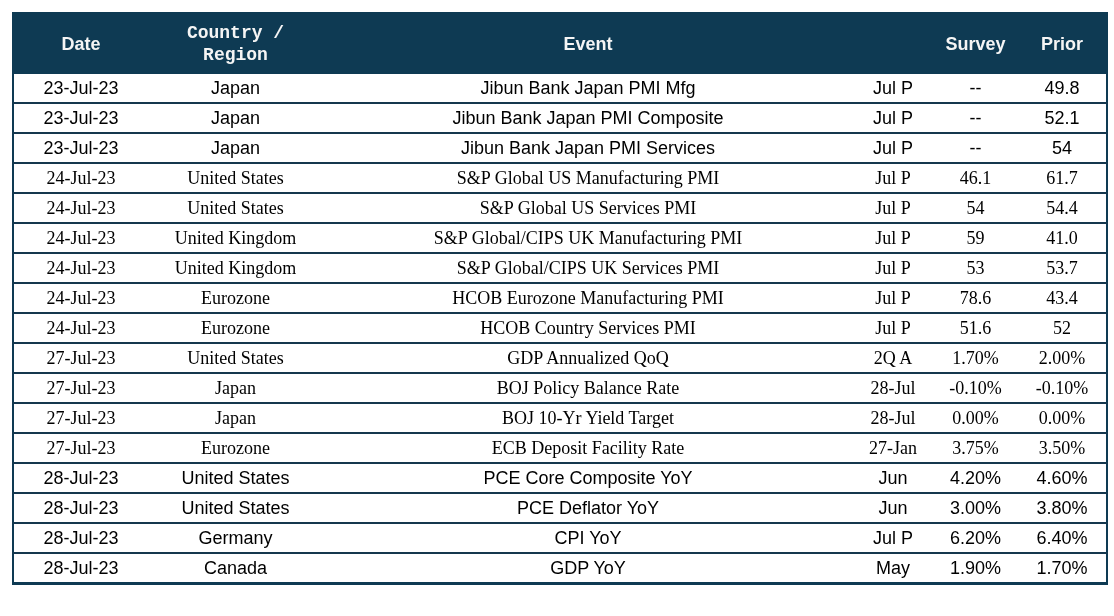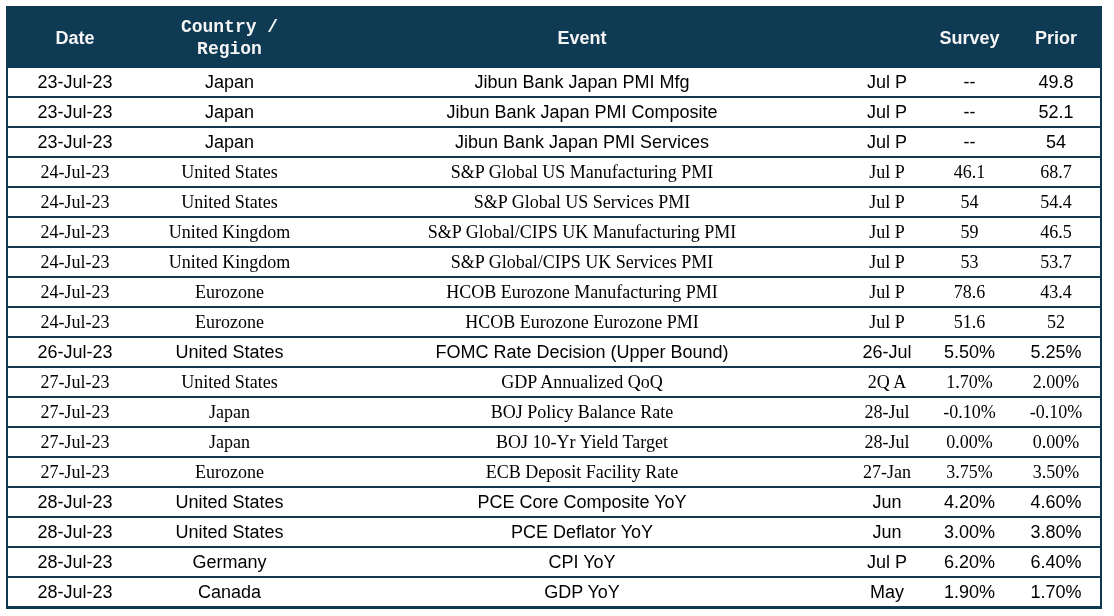--- a/index.html
+++ b/index.html
@@ -1,21 +1,21 @@
 <!DOCTYPE html>
 <html><head>
 <meta charset="utf-8">
 <style>
   html, body { margin: 0; padding: 0; background: #ffffff; }
   body { font-family: "Liberation Sans", sans-serif; }
   .wrap {
     width: 1114px;
     height: 616px;
     box-sizing: border-box;
-    padding: 6px;
+    padding: 12px;
     background: #ffffff;
   }
   table.calendar {
     border-collapse: collapse;
     table-layout: fixed;
     width: 1094px;
     border: 2px solid #0e3a53;
     border-bottom: 3px solid #0e3a53;
   }
   table.calendar thead th {
@@ -100,69 +100,61 @@
     <td>Jul P</td>
     <td>--</td>
     <td>54</td>
   </tr>
         <tr class="shaded">
     <td>24-Jul-23</td>
     <td>United States</td>
     <td>S&amp;P Global US Manufacturing PMI</td>
     <td>Jul P</td>
     <td>46.1</td>
-    <td>68.7</td>
+    <td>61.7</td>
   </tr>
         <tr class="shaded">
     <td>24-Jul-23</td>
     <td>United States</td>
     <td>S&amp;P Global US Services PMI</td>
     <td>Jul P</td>
     <td>54</td>
     <td>54.4</td>
   </tr>
         <tr class="shaded">
     <td>24-Jul-23</td>
     <td>United Kingdom</td>
     <td>S&amp;P Global/CIPS UK Manufacturing PMI</td>
     <td>Jul P</td>
     <td>59</td>
-    <td>46.5</td>
+    <td>41.0</td>
   </tr>
         <tr class="shaded">
     <td>24-Jul-23</td>
     <td>United Kingdom</td>
     <td>S&amp;P Global/CIPS UK Services PMI</td>
     <td>Jul P</td>
     <td>53</td>
     <td>53.7</td>
   </tr>
         <tr class="shaded">
     <td>24-Jul-23</td>
     <td>Eurozone</td>
     <td>HCOB Eurozone Manufacturing PMI</td>
     <td>Jul P</td>
     <td>78.6</td>
     <td>43.4</td>
   </tr>
         <tr class="shaded">
     <td>24-Jul-23</td>
     <td>Eurozone</td>
-    <td>HCOB Eurozone Eurozone PMI</td>
+    <td>HCOB Country Services PMI</td>
     <td>Jul P</td>
     <td>51.6</td>
     <td>52</td>
-  </tr>
-        <tr>
-    <td>26-Jul-23</td>
-    <td>United States</td>
-    <td>FOMC Rate Decision (Upper Bound)</td>
-    <td>26-Jul</td>
-    <td>5.50%</td>
-    <td>5.25%</td>
   </tr>
         <tr class="shaded">
     <td>27-Jul-23</td>
     <td>United States</td>
     <td>GDP Annualized QoQ</td>
     <td>2Q A</td>
     <td>1.70%</td>
     <td>2.00%</td>
   </tr>
         <tr class="shaded">

